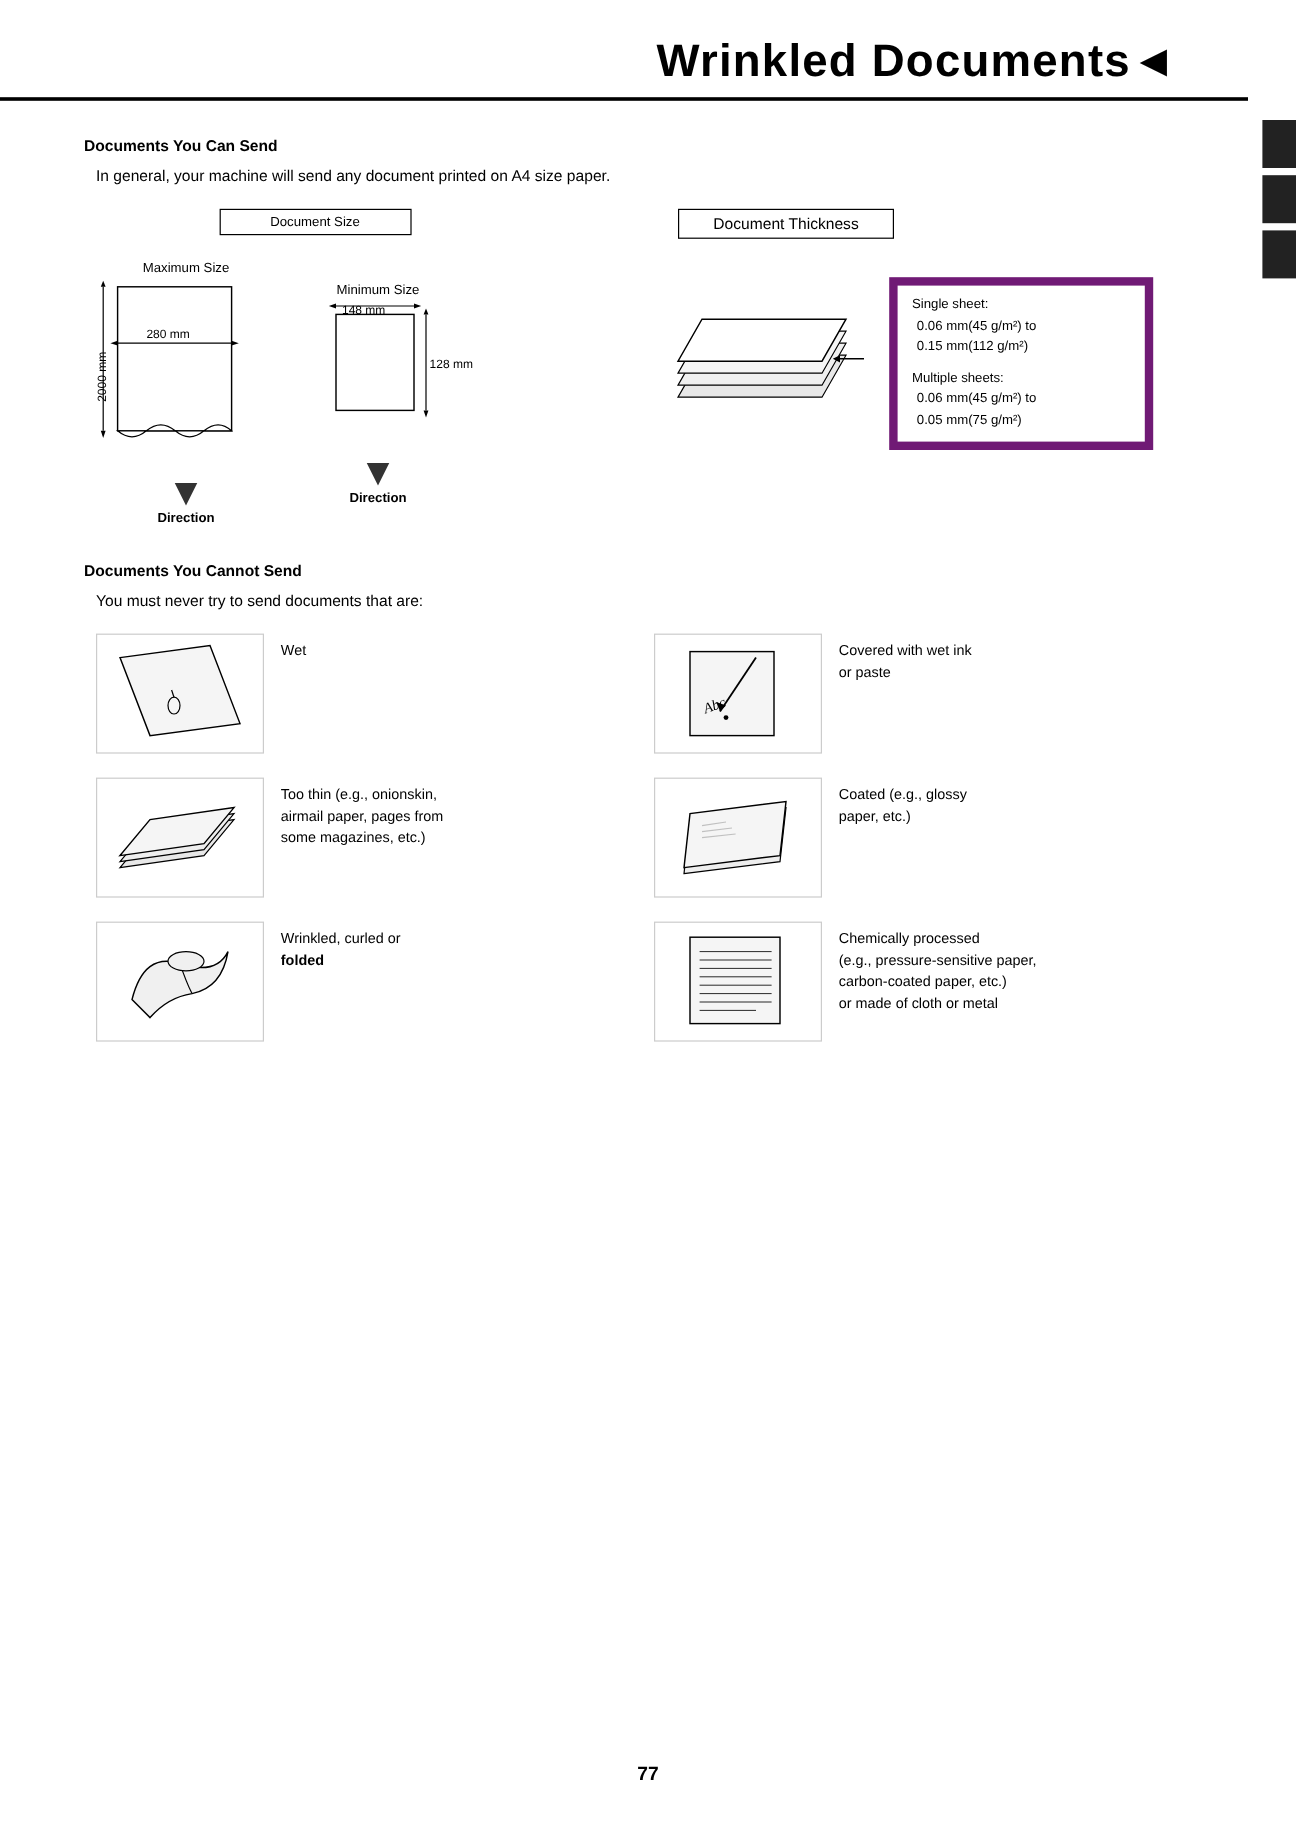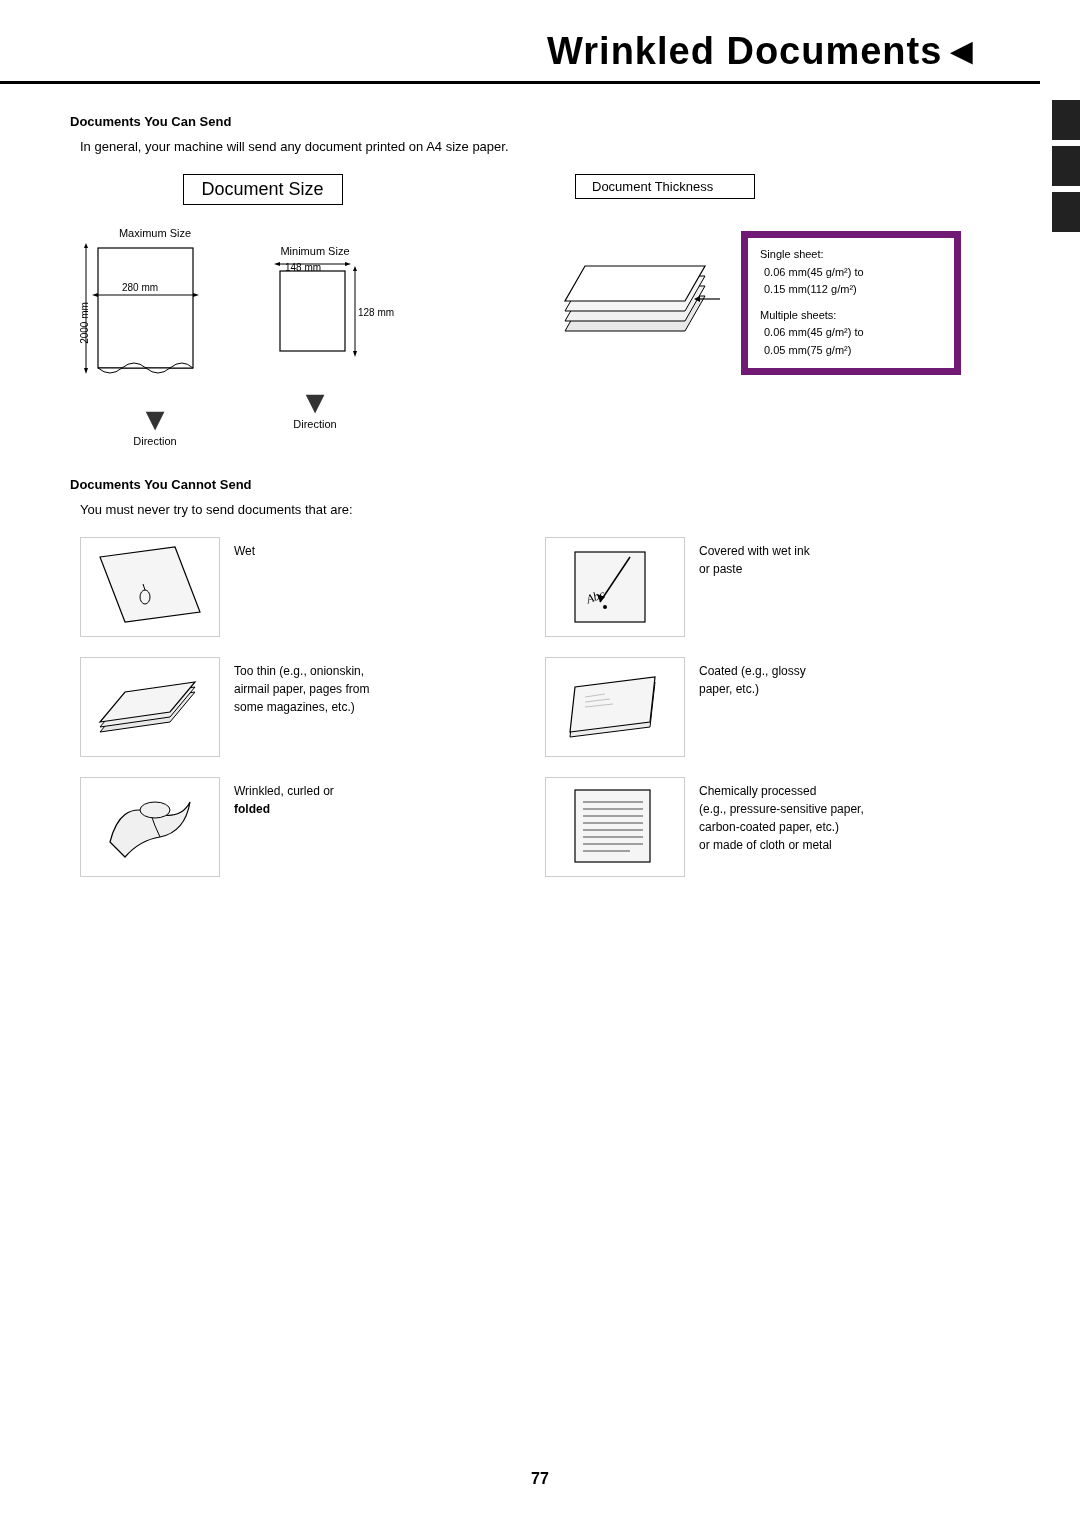--- a/index.html
+++ b/index.html
@@ -88,21 +88,21 @@
 
     
     .doc-size-section {
       flex: 1;
       display: flex;
       flex-direction: column;
     }
     .doc-size-label-box {
       border: 1px solid #000;
       padding: 4px 16px;
-      font-size: 18px;
+      font-size: 11px;
       text-align: center;
       width: 160px;
       margin-bottom: 10px;
       align-self: center;
       margin-left: -40px;
     }
     .doc-size-diagrams {
       display: flex;
       gap: 20px;
       align-items: flex-start;
@@ -134,43 +134,43 @@
 
     
     .direction-area {
       display: flex;
       flex-direction: column;
       align-items: center;
       margin-top: 5px;
     }
     .direction-label {
       font-size: 11px;
-      font-weight: normal;
+      font-weight: bold;
     }
     .down-arrow {
       font-size: 32px;
       line-height: 1;
       color: #333;
     }
 
     
     .doc-thickness-section {
       flex: 1;
       display: flex;
       flex-direction: column;
     }
     .doc-thickness-label-box {
       border: 1px solid #000;
       padding: 4px 16px;
       font-size: 13px;
-      text-align: left;
+      text-align: center;
       width: 180px;
       margin-bottom: 10px;
       align-self: flex-start;
-      margin-left: 30px;
+      margin-left: 20px;
     }
     .thickness-diagram-area {
       display: flex;
       align-items: flex-start;
       gap: 16px;
       margin-left: 10px;
     }
 
     
     .size-svg { overflow: visible; }

